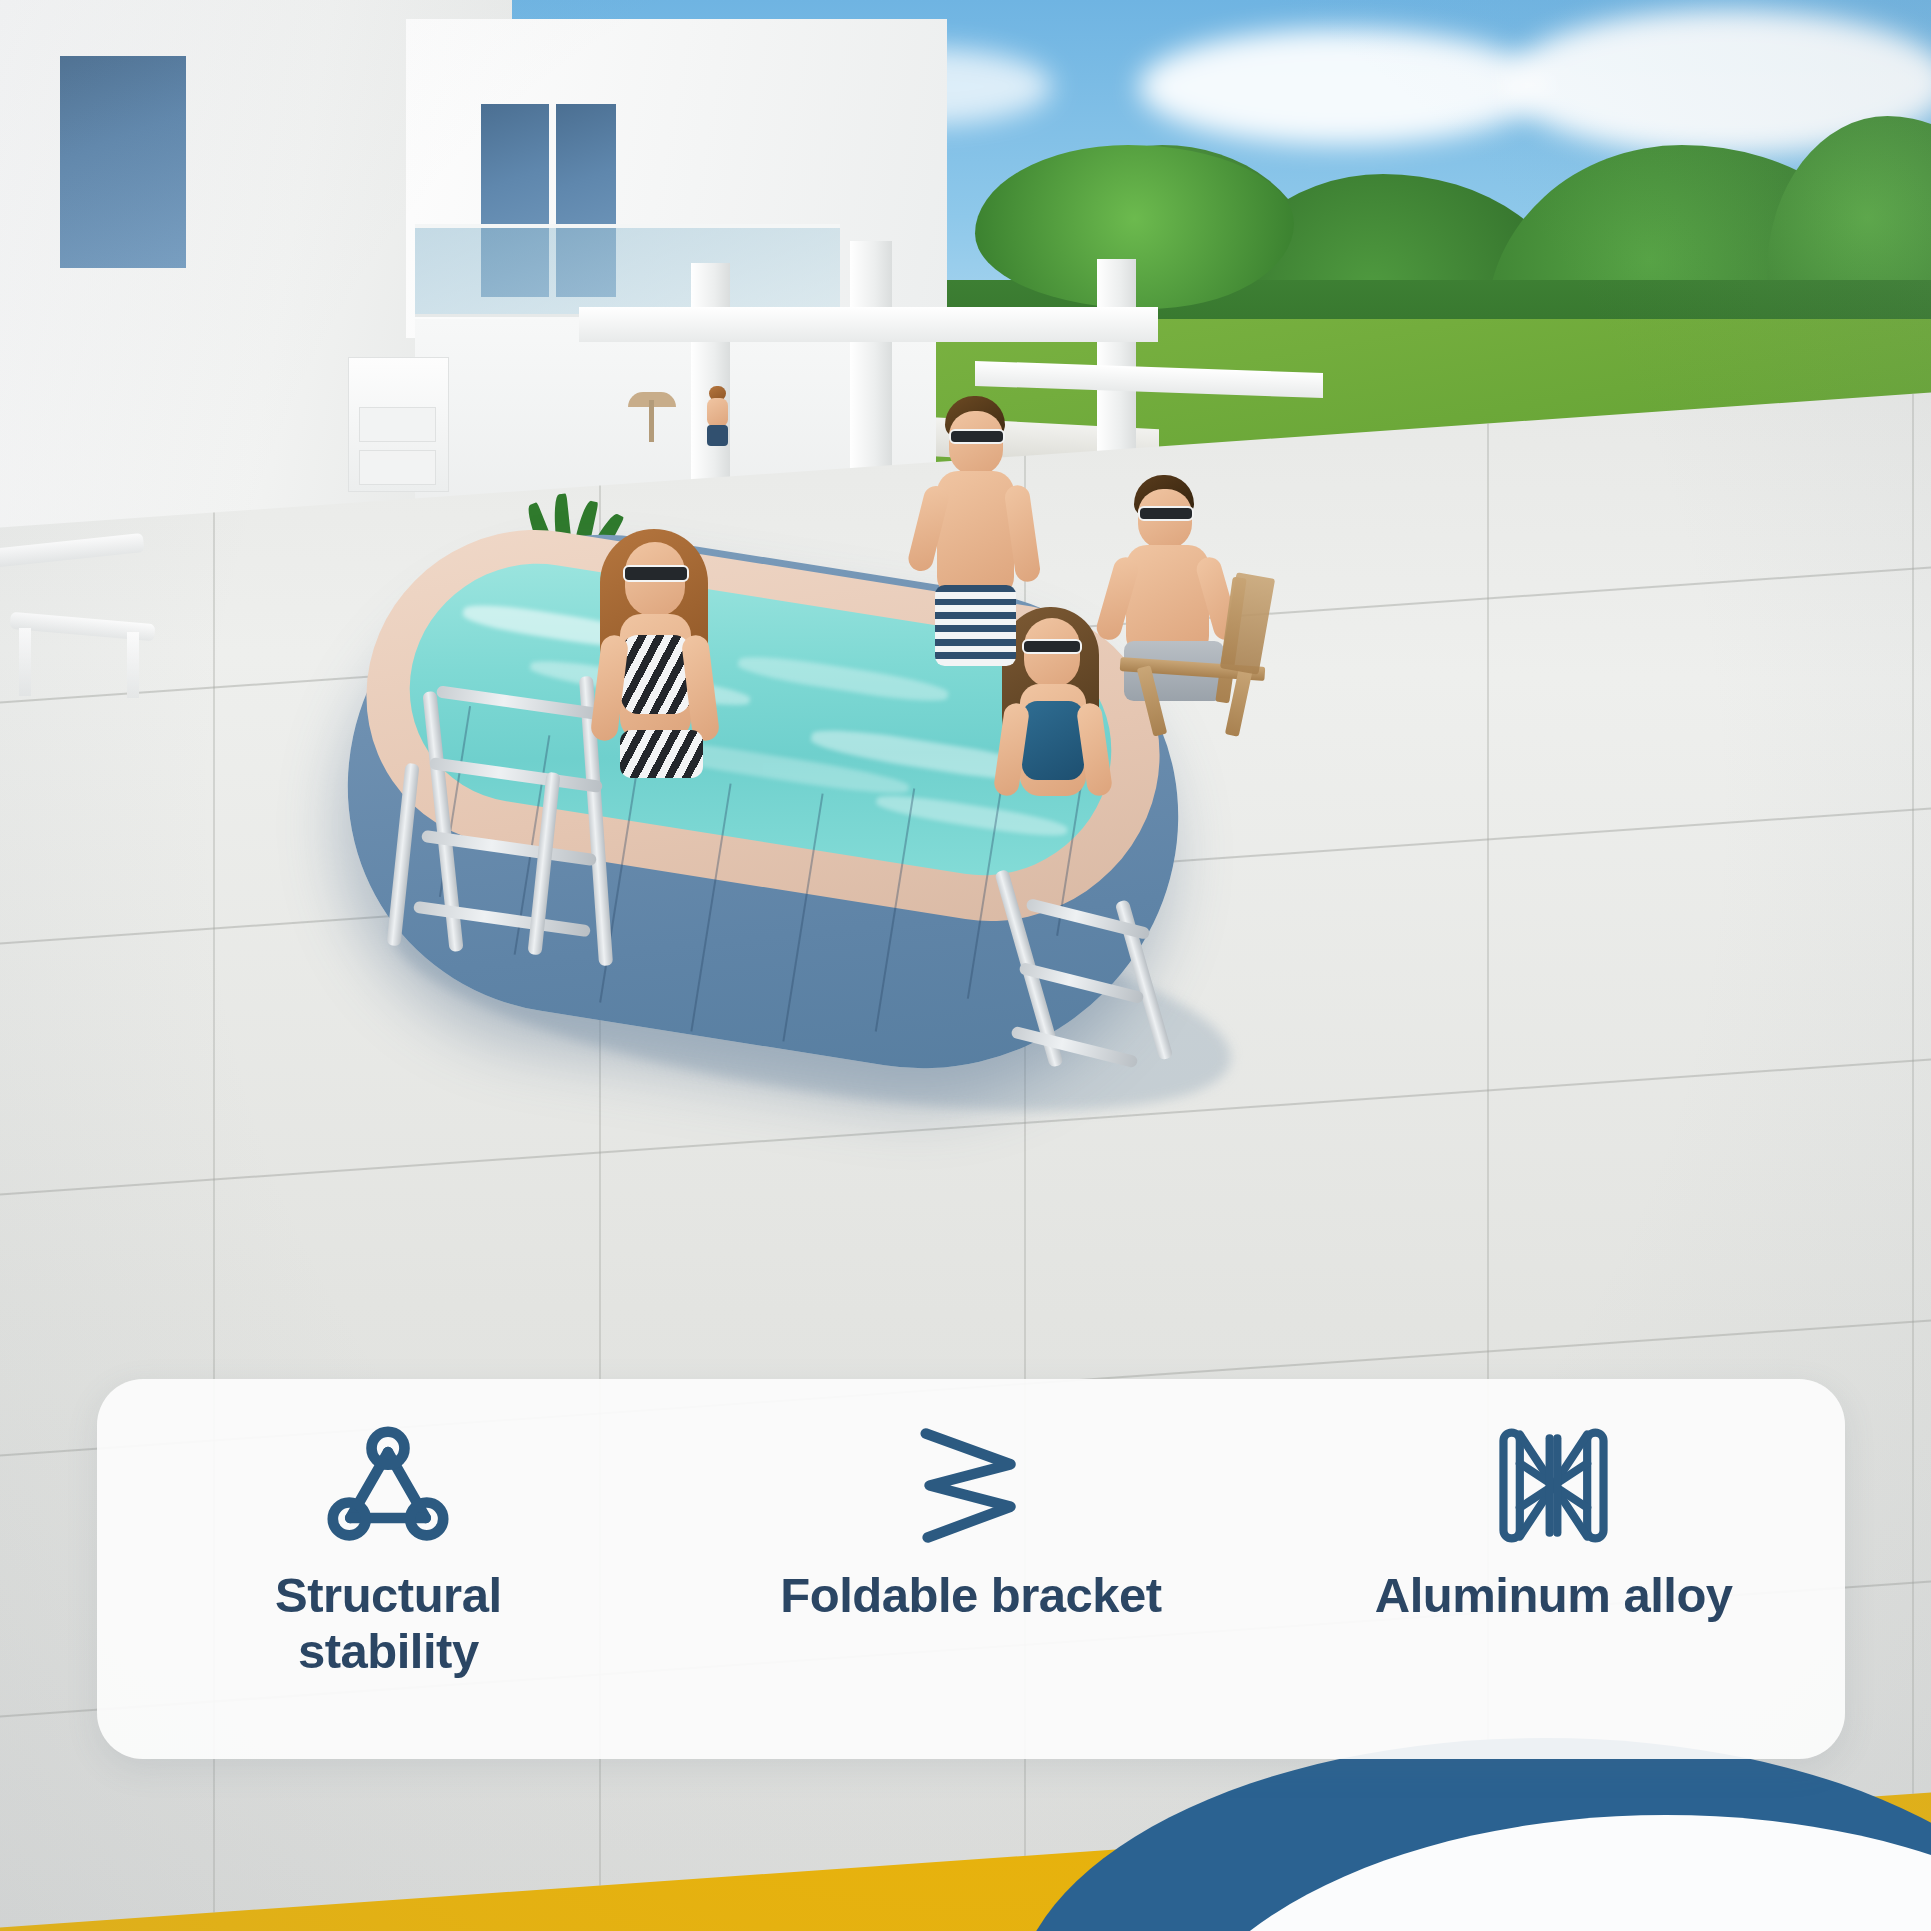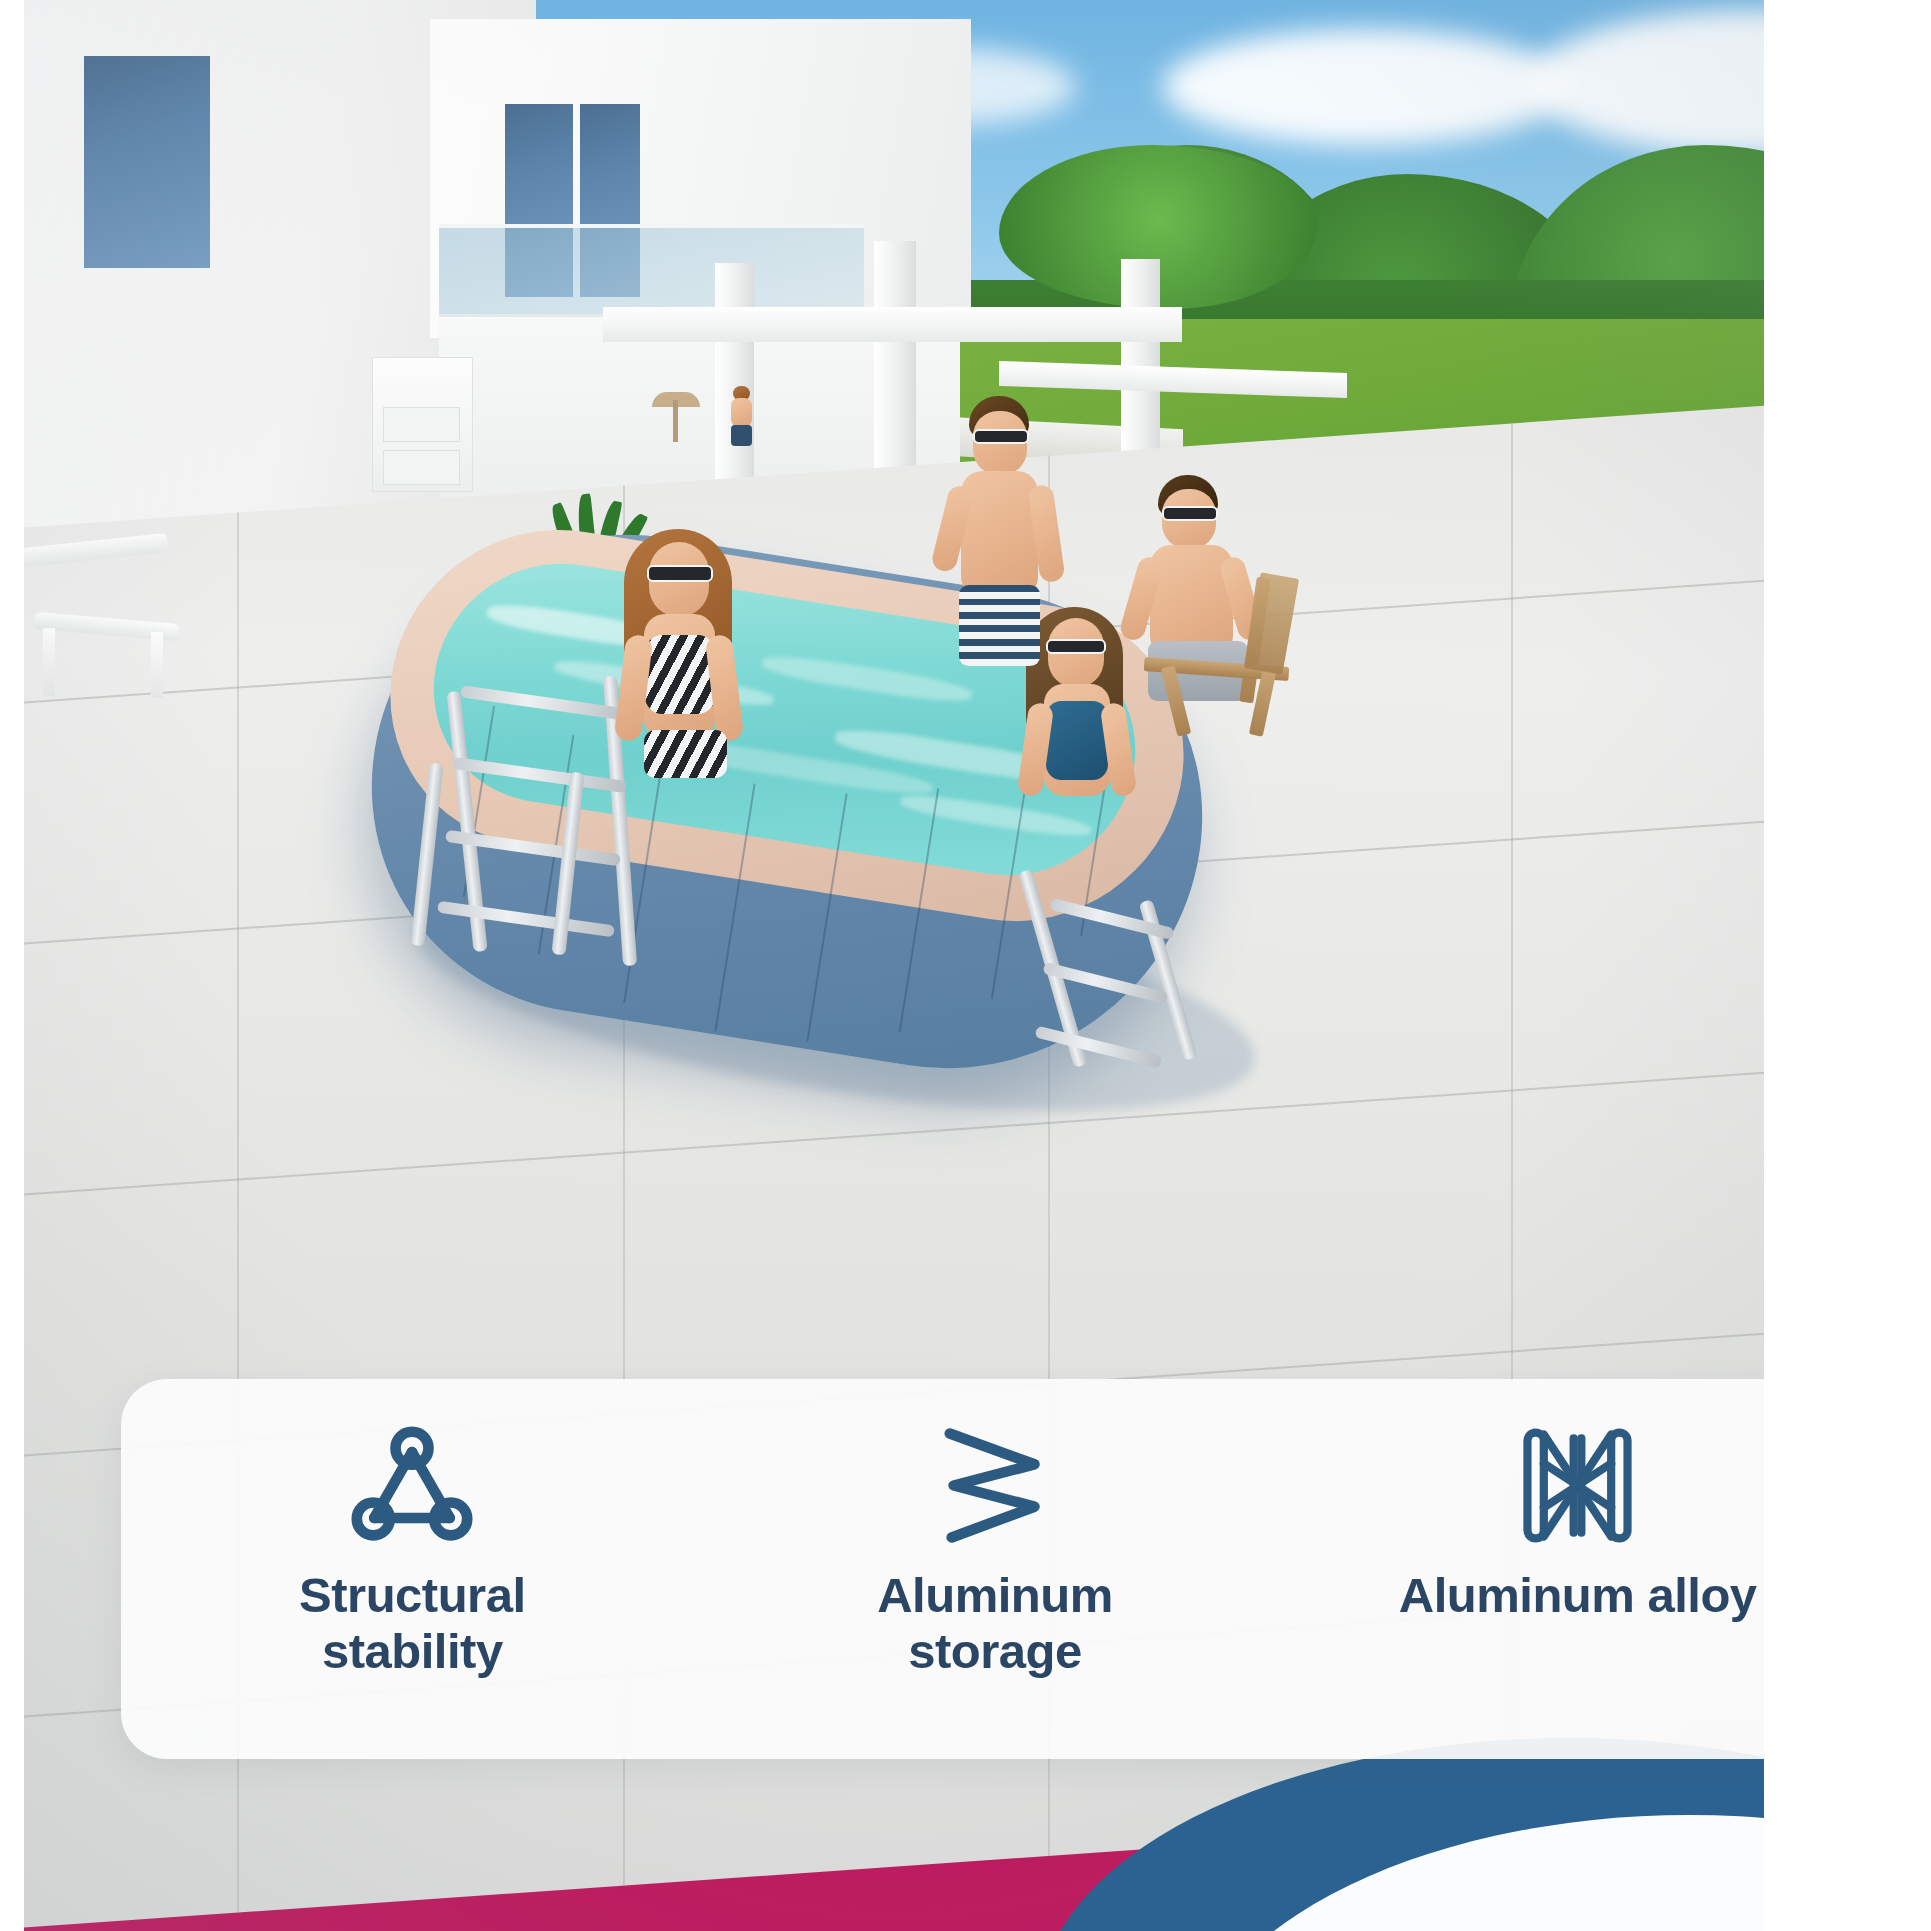--- a/index.html
+++ b/index.html
@@ -1,19 +1,19 @@
 <!DOCTYPE html>
 <html><head>
 <meta charset="utf-8">
 <style>
   html,body{margin:0;padding:0;background:#fff;}
   *{box-sizing:border-box;}
   body{font-family:"Liberation Sans","DejaVu Sans",sans-serif;}
 
-  #stage{position:relative;width:1740px;height:1931px;overflow:hidden;background:#be185d;margin-left:24px;}
+  #stage{position:relative;width:1931px;height:1931px;overflow:hidden;background:#eab308;}
 
   
   .scene{position:absolute;inset:0;overflow:hidden;}
 
   
   .sky{position:absolute;left:0;top:0;width:1931px;height:541px;
        background:linear-gradient(#6fb4e2 0%,#8ec8ea 40%,#b9ddf2 75%,#d7eaf6 100%);}
   .cloud{position:absolute;border-radius:50%;background:rgba(255,255,255,.92);filter:blur(13.5px);}
 
   
@@ -295,21 +295,21 @@
       </div>
     </div>
 
     <div class="feature">
       <div class="feature-icon">
         <svg width="106" height="127" viewBox="0 0 110 132" fill="none" stroke="#2c5a81" stroke-width="11" stroke-linecap="round" stroke-linejoin="round">
           <polyline points="8,12 96,44 12,66 96,88 10,120"></polyline>
         </svg>
       </div>
       <div class="feature-label">
-        <div>Aluminum storage</div>
+        <div>Foldable bracket</div>
         <div></div>
       </div>
     </div>
 
     <div class="feature">
       <div class="feature-icon">
         <svg width="127" height="129" viewBox="0 0 132 134" fill="none" stroke="#2c5a81" stroke-width="8.5" stroke-linecap="round" stroke-linejoin="round">
           <rect x="14" y="12" width="17" height="110" rx="8.5"></rect>
           <rect x="101" y="12" width="17" height="110" rx="8.5"></rect>
           <line x1="31" y1="14" x2="101" y2="120"></line>

